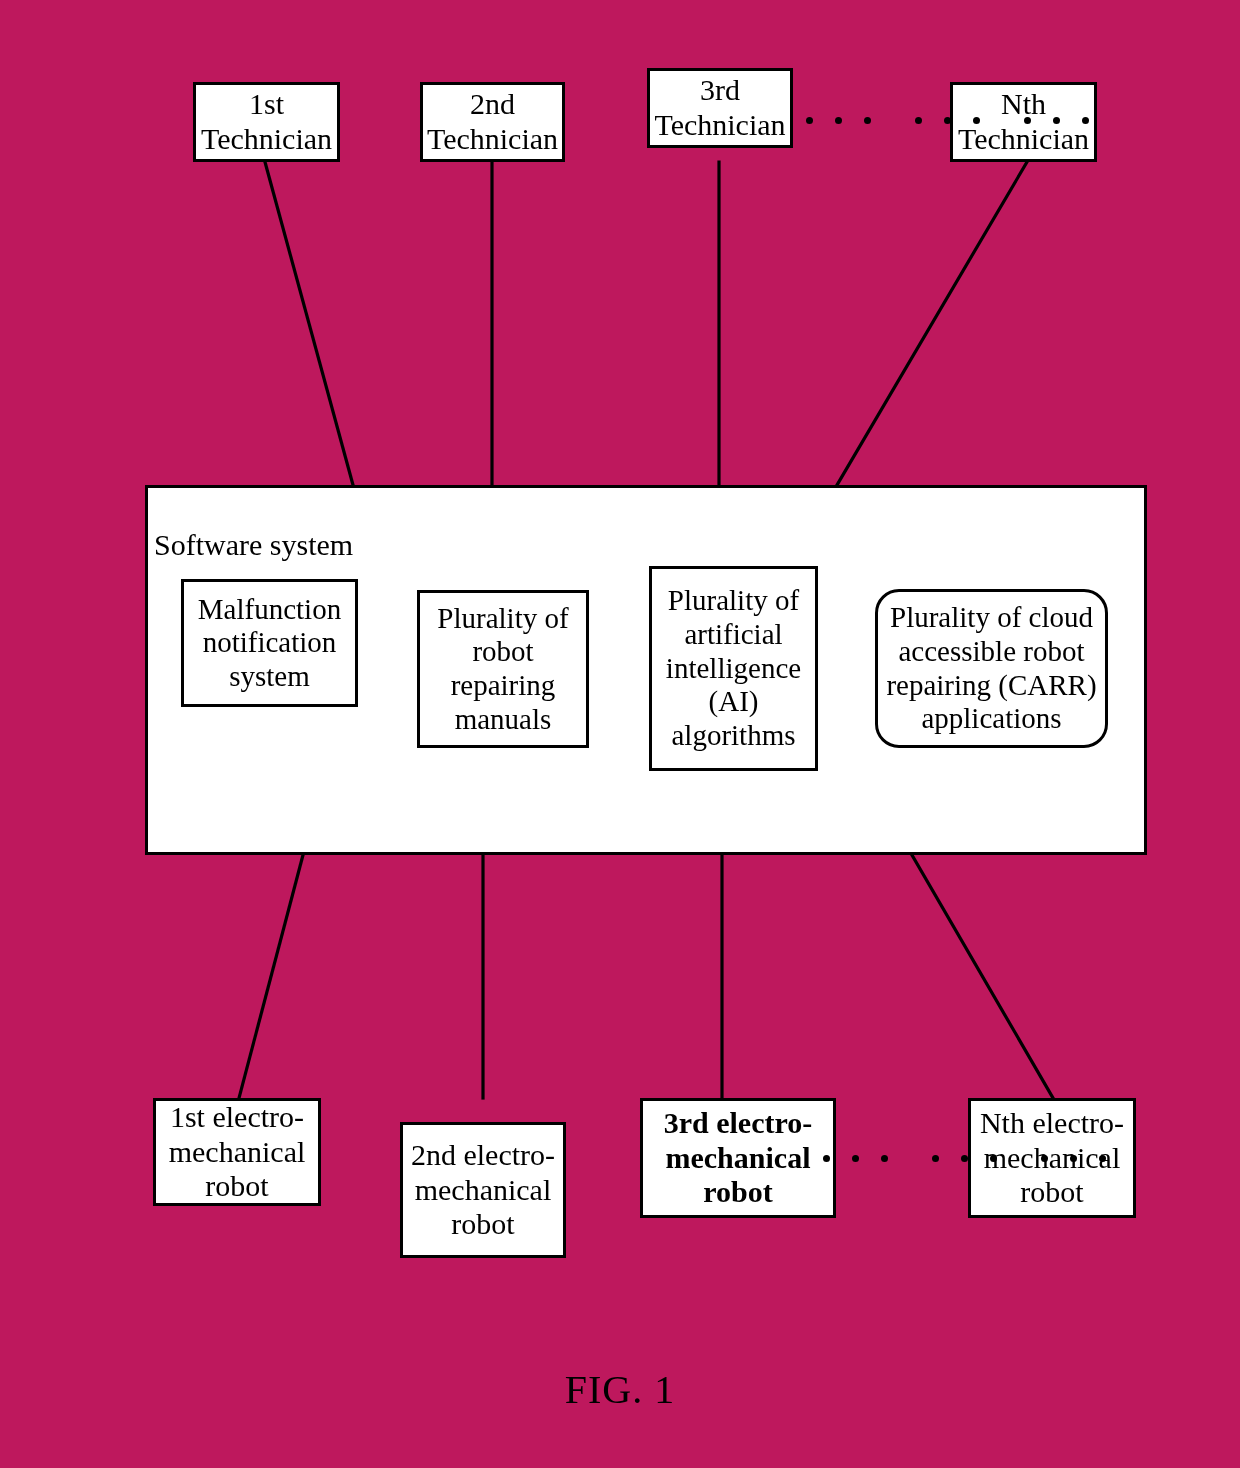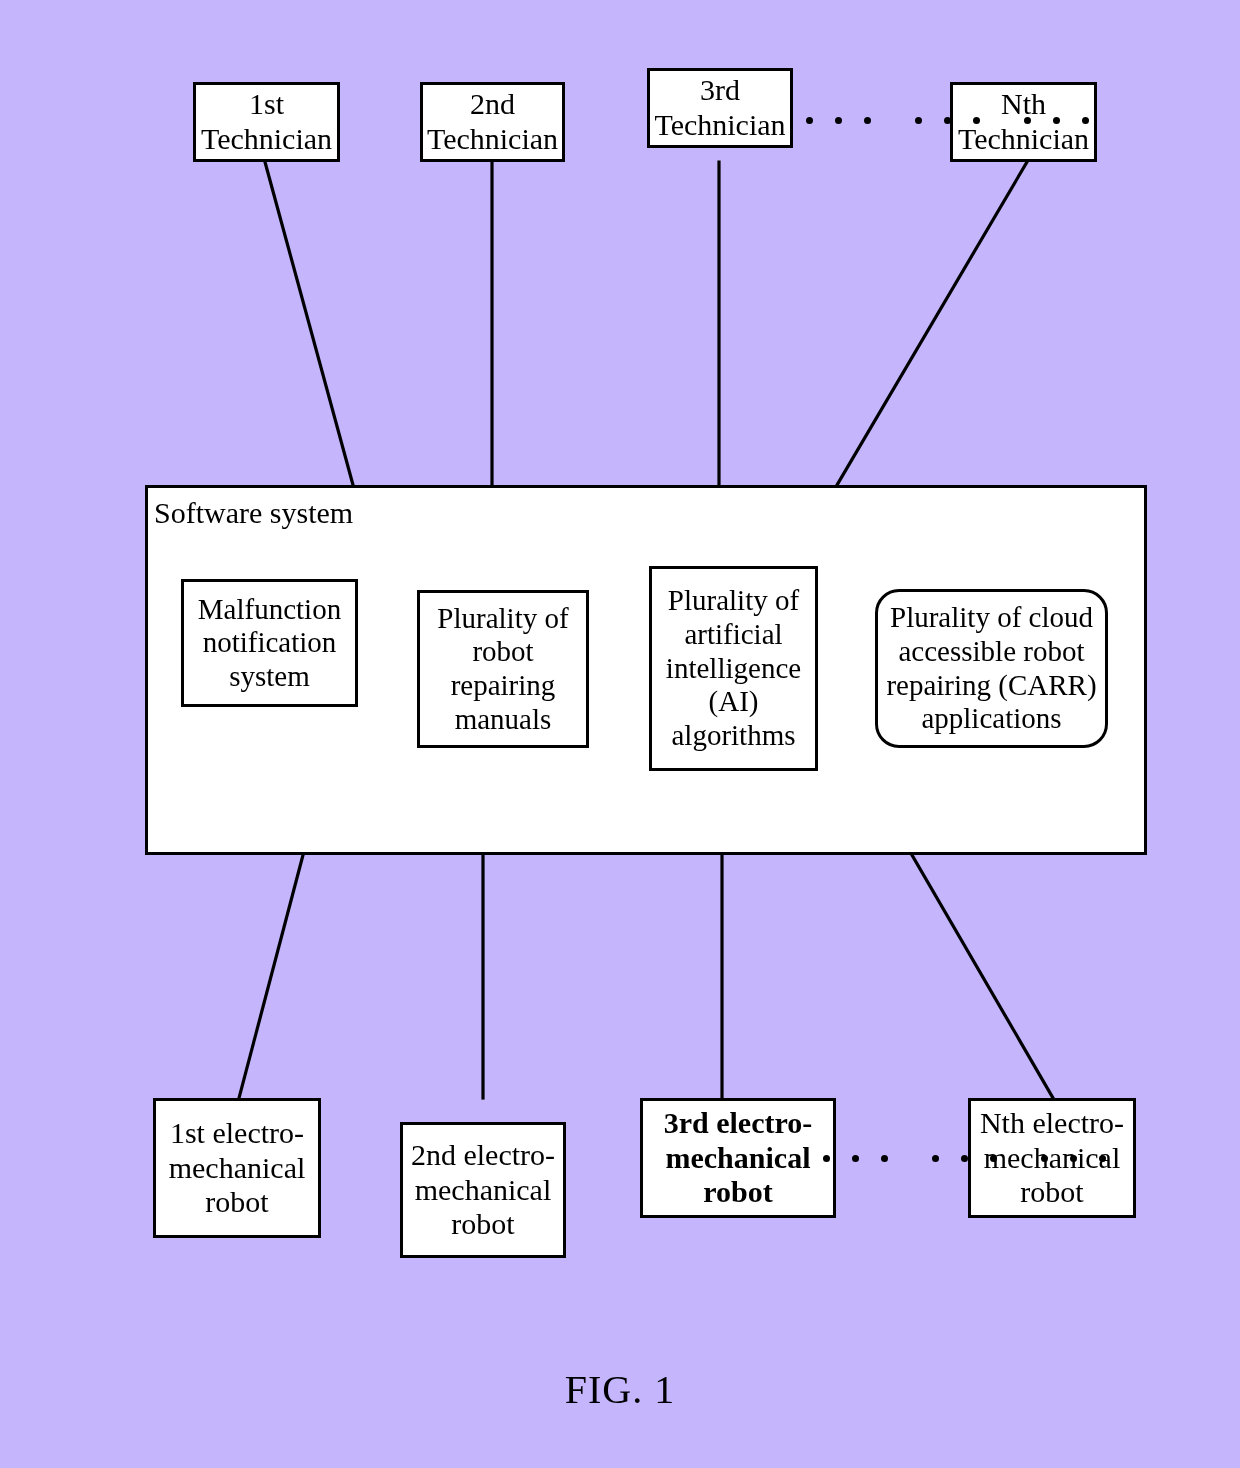--- a/index.html
+++ b/index.html
@@ -8,21 +8,21 @@
     background: #ffffff;
   }
   body {
     font-family: "Liberation Serif", "DejaVu Serif", serif;
     color: #000000;
   }
   #figure {
     position: relative;
     width: 1240px;
     height: 1468px;
-    background: #c4b5fd;
+    background: #be185d;
     overflow: hidden;
   }
   #wires {
     position: absolute;
     left: 0;
     top: 0;
     width: 1240px;
     height: 1468px;
     pointer-events: none;
   }
@@ -46,20 +46,21 @@
     border: 3px solid #000000;
     background: #ffffff;
     z-index: 1;
   }
   .outer-label {
     position: absolute;
     font-size: 30px;
     line-height: 1;
     white-space: nowrap;
     z-index: 3;
+    margin-top: 32px;
   }
   .inner {
     z-index: 3;
     font-size: 29px;
   }
   .dots {
     position: absolute;
     display: flex;
     align-items: center;
     z-index: 2;
@@ -152,21 +153,21 @@
   </div>
 
   <div class="node inner" style="left:417px; top:590px; width:172px; height:158px;">
     <span class="txt">Plurality of robot repairing manuals</span>
   </div>
 
   <div class="node inner" style="left:875px; top:589px; width:233px; height:159px;border-radius:24px;">
     <span class="txt">Plurality of cloud accessible robot repairing (CARR) applications</span>
   </div>
 
-  <div class="node" style="left:153px; top:1098px; width:168px; height:140px;">
+  <div class="node" style="left:153px; top:1098px; width:168px; height:108px;">
     <span class="txt"><span>1st electro-</span><br><span>mechanical</span><br><span>robot</span></span>
   </div>
 
   <div class="node" style="left:400px; top:1122px; width:166px; height:136px;">
     <span class="txt"><span>2nd electro-</span><br><span>mechanical</span><br><span>robot</span></span>
   </div>
 
   <div class="node" style="left:640px; top:1098px; width:196px; height:120px;font-weight:bold;">
     <span class="txt"><span>3rd electro-</span><br><span>mechanical</span><br><span>robot</span></span>
   </div>

